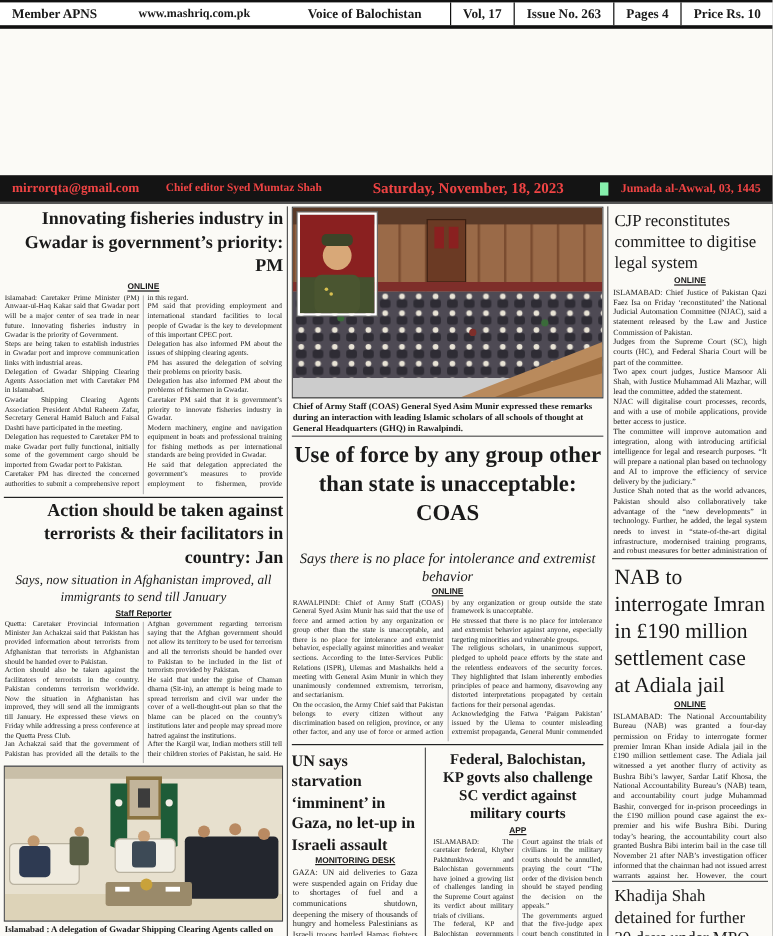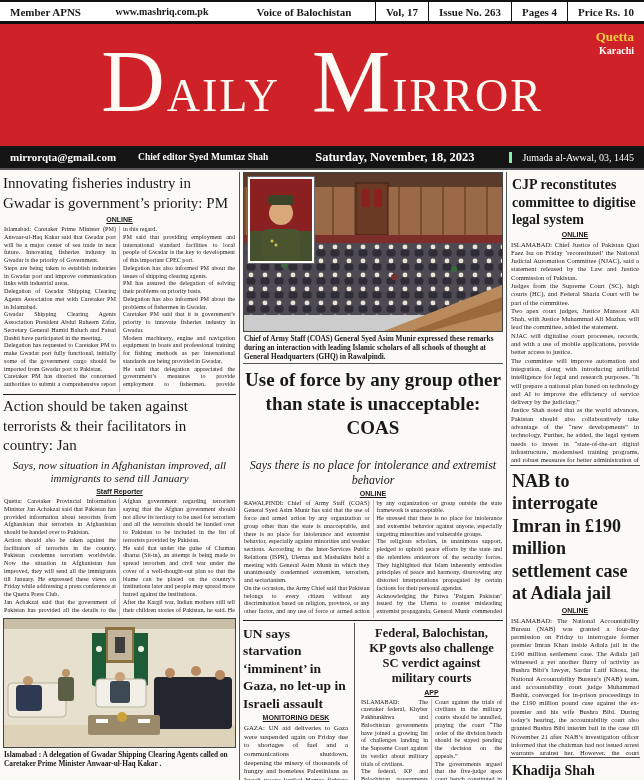--- a/index.html
+++ b/index.html
@@ -18,39 +18,39 @@
   .mast-title{position:absolute;left:0;right:0;top:14px;text-align:center;color:#fdfbf3;
               letter-spacing:2px;}
   .mast-word{display:inline-block;font-size:46px;line-height:1;font-weight:500;}
   .mast-word::first-letter{font-size:88px;}
   .mast-word+.mast-word{margin-left:26px;}
   .mast-cities{position:absolute;right:10px;top:6px;text-align:right;line-height:1.15;}
   .city1{color:#f3cf3e;font-weight:bold;font-size:13px;}
   .city2{color:#fff;font-weight:bold;font-size:10px;}
   
   .subbar{position:absolute;left:0;top:146px;width:644px;height:24px;background:#141414;
-          color:#ffffff;display:flex;align-items:center;box-sizing:border-box;
+          color:#ef4444;display:flex;align-items:center;box-sizing:border-box;
           border-bottom:2px solid #555;}
   .subbar .email{font-weight:bold;font-size:11px;padding:0 10px;}
   .subbar .editor{font-weight:bold;font-size:9.5px;padding:0 12px;}
   .subbar .gdate{font-weight:bold;font-size:12.5px;padding:0 12px;flex:1;text-align:center;}
-  .subbar .idate{font-weight:normal;font-size:10px;padding:0 10px;border-left:3px solid #86efac;}
+  .subbar .idate{font-weight:bold;font-size:10px;padding:0 10px;border-left:7px solid #86efac;}
   
   .col{position:absolute;top:172px;bottom:0;overflow:hidden;}
   .col-left{left:3px;width:233px;}
   .col-center{left:243px;width:260px;}
   .col-right{left:510px;width:130px;}
   .vrule{position:absolute;top:172px;bottom:0;width:0;border-left:1px solid #555;}
   .vr1{left:239px;} .vr2{left:506px;}
   
-  .hl-lg{font-size:15px;font-weight:normal;text-align:left;line-height:1.3;margin:2px 0 3px;}
+  .hl-lg{font-size:15px;font-weight:bold;text-align:right;line-height:1.3;margin:2px 0 3px;}
   .hl-xl{font-size:19px;font-weight:bold;text-align:center;line-height:1.25;margin:4px 0 18px;}
   .hl-md{font-size:12.5px;font-weight:bold;line-height:1.2;margin:3px 8px;}
   .hl-md.center{text-align:center;}
-  .hl-sm{font-size:13px;font-weight:bold;line-height:1.25;margin:4px 2px 2px;}
+  .hl-sm{font-size:13px;font-weight:normal;line-height:1.25;margin:4px 2px 2px;}
   .subhead{font-style:italic;font-size:11px;text-align:center;line-height:1.25;margin:2px 0 2px;}
   .byline{font-family:"Liberation Sans",sans-serif;font-weight:bold;font-size:7px;
           text-align:center;text-decoration:underline;margin:2px 0 3px;}
   .body-text{font-size:6.15px;line-height:1.26;text-align:justify;white-space:pre-line;
              overflow:hidden;padding:0 1px;}
   .two-col{column-count:2;column-gap:7px;column-rule:1px solid #bbb;}
   .caption{font-weight:bold;font-size:7.3px;line-height:1.25;margin:2px 1px;}
   .rule{border:none;border-top:1.5px solid #222;margin:2px 0;}
   .rule-thin{border:none;border-top:1px solid #555;margin:2px 0;}
   
@@ -78,30 +78,20 @@
   <div class="topbar">
     <div class="cell">Member APNS</div>
     <div class="cell grow" style="font-size:10px">www.mashriq.com.pk</div>
     <div class="cell grow">Voice of Balochistan</div>
     <div class="cell sep">Vol, 17</div>
     <div class="cell sep">Issue No. 263</div>
     <div class="cell sep">Pages 4</div>
     <div class="cell sep">Price Rs. 10</div>
   </div>
 
-  <div class="masthead">
-    <div class="mast-title">
-      <span class="mast-word">DAILY</span>
-      <span class="mast-word">MIRROR</span>
-    </div>
-    <div class="mast-cities">
-      <div class="city1">Quetta</div>
-      <div class="city2">Karachi</div>
-    </div>
-  </div>
 
   <div class="subbar">
     <div class="email">mirrorqta@gmail.com</div>
     <div class="editor">Chief editor Syed Mumtaz Shah</div>
     <div class="gdate">Saturday, November, 18, 2023</div>
     <div class="idate">Jumada al-Awwal, 03, 1445</div>
   </div>
 
   <div class="vrule vr1"></div>
   <div class="vrule vr2"></div>

